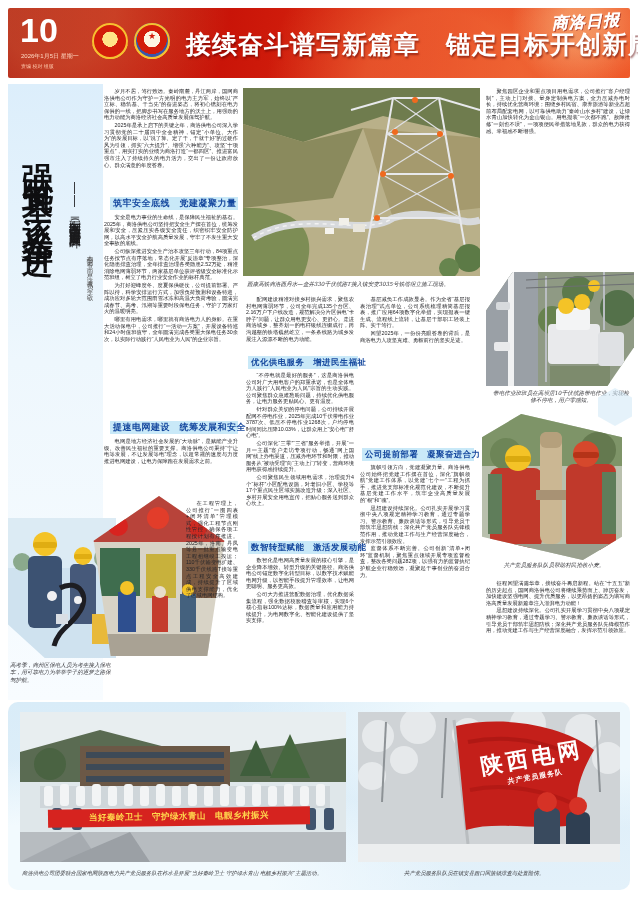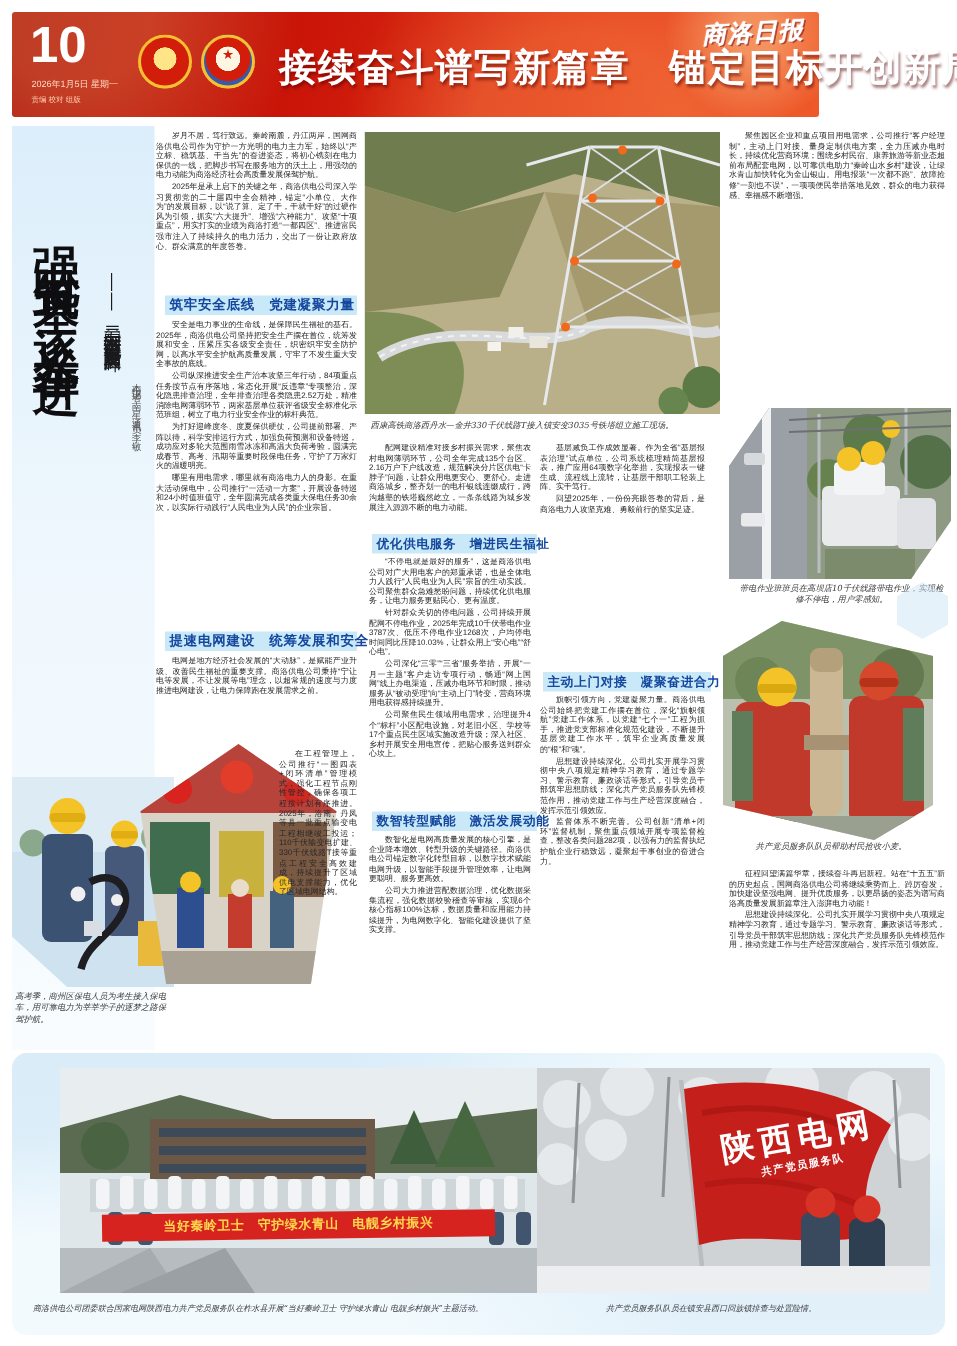--- a/index.html
+++ b/index.html
@@ -1,19 +1,19 @@
 <!DOCTYPE html>
 <html><head>
 <meta charset="utf-8">
 <style>
   html,body{margin:0;padding:0;background:#fff;}
   #page{position:relative;width:638px;height:897px;background:#fff;overflow:hidden;
         font-family:"Liberation Sans",sans-serif;}
   
-  .banner{position:absolute;left:8px;top:8px;width:538px;height:70px;border-radius:2px;
+  .banner{position:absolute;left:8px;top:8px;width:622px;height:70px;border-radius:2px;
     background:
       radial-gradient(circle at 92% 20%, rgba(255,220,160,.45) 0 3%, transparent 12%),
       radial-gradient(circle at 70% 120%, rgba(255,160,90,.35) 0 18%, transparent 40%),
       radial-gradient(circle at 8% 0%, rgba(255,200,120,.25) 0 10%, transparent 30%),
       linear-gradient(100deg,#a80f0a 0%,#c91408 35%,#e03114 70%,#ef5a2a 100%);}
   .banner .pgnum{position:absolute;left:12px;top:2px;color:#fff;font-size:34px;font-weight:bold;line-height:40px;}
   .banner .dateline{position:absolute;left:13px;top:44px;color:#ffd9c2;font-size:6px;white-space:nowrap;}
   .banner .credits{position:absolute;left:13px;top:55px;color:#ffc9ad;font-size:5px;white-space:nowrap;}
   .headline{position:absolute;left:178px;top:20px;width:400px;color:#fff;font-size:25px;font-weight:bold;
     letter-spacing:1px;white-space:nowrap;text-shadow:1px 2px 2px rgba(90,0,0,.55);}
@@ -199,21 +199,21 @@
   <div class="sec-head" style="left:248px;top:541px;width:104px;font-size:8.4px;">数智转型赋能　激活发展动能</div>
   <div class="blk" style="left:246px;top:557px;width:108px;height:142px;">
     <p>数智化是电网高质量发展的核心引擎，是企业降本增效、转型升级的关键路径。商洛供电公司锚定数字化转型目标，以数字技术赋能电网升级，以智能手段提升管理效率，让电网更聪明、服务更高效。</p>
     <p>公司大力推进营配数据治理，优化数据采集流程，强化数据校验稽查等审核，实现6个核心指标100%达标，数据质量和应用能力持续提升，为电网数字化、智能化建设提供了坚实支撑。</p>
   </div>
 
   <div class="blk" style="left:360px;top:296px;width:110px;height:150px;">
     <p>基层减负工作成效显著。作为全省“基层报表治理”试点单位，公司系统梳理精简基层报表，推广应用64项数字化举措，实现报表一键生成、流程线上流转，让基层干部职工轻装上阵、实干笃行。</p>
     <p>回望2025年，一份份亮眼答卷的背后，是商洛电力人攻坚克难、勇毅前行的坚实足迹。</p>
   </div>
-  <div class="sec-head" style="left:362px;top:448px;width:106px;font-size:8.4px;">主动上门对接　凝聚奋进合力</div>
+  <div class="sec-head" style="left:362px;top:448px;width:106px;font-size:8.4px;">公司提前部署　凝聚奋进合力</div>
   <div class="blk" style="left:360px;top:464px;width:110px;height:236px;">
     <p>旗帜引领方向，党建凝聚力量。商洛供电公司始终把党建工作摆在首位，深化“旗帜领航”党建工作体系，以党建“七个一”工程为抓手，推进党支部标准化规范化建设，不断提升基层党建工作水平，筑牢企业高质量发展的“根”和“魂”。</p>
     <p>思想建设持续深化。公司扎实开展学习贯彻中央八项规定精神学习教育，通过专题学习、警示教育、廉政谈话等形式，引导党员干部筑牢思想防线；深化共产党员服务队先锋模范作用，推动党建工作与生产经营深度融合，发挥示范引领效应。</p>
     <p>监督体系不断完善。公司创新“清单+闭环”监督机制，聚焦重点领域开展专项监督检查，整改各类问题282项，以强有力的监督执纪护航企业行稳致远，凝聚起干事创业的奋进合力。</p>
   </div>
 
   <div class="blk" style="left:486px;top:88px;width:144px;height:182px;">
     <p>聚焦园区企业和重点项目用电需求，公司推行“客户经理制”，主动上门对接、量身定制供电方案，全力压减办电时长，持续优化营商环境；围绕乡村民宿、康养旅游等新业态超前布局配套电网，以可靠供电助力“秦岭山水乡村”建设，让绿水青山加快转化为金山银山。用电报装“一次都不跑”、故障抢修“一刻也不误”，一项项便民举措落地见效，群众的电力获得感、幸福感不断增强。</p>
   </div>
 
@@ -271,21 +271,21 @@
 
   <div class="hexdeco" style="left:598px;top:388px;width:34px;height:38px;"></div>
 
   <div class="blk" style="left:486px;top:580px;width:144px;height:120px;">
     <p>征程回望满篇华章，接续奋斗再启新程。站在“十五五”新的历史起点，国网商洛供电公司将继续乘势而上、踔厉奋发，加快建设坚强电网、提升优质服务，以更昂扬的姿态为谱写商洛高质量发展新篇章注入澎湃电力动能！</p>
     <p>思想建设持续深化。公司扎实开展学习贯彻中央八项规定精神学习教育，通过专题学习、警示教育、廉政谈话等形式，引导党员干部筑牢思想防线；深化共产党员服务队先锋模范作用，推动党建工作与生产经营深度融合，发挥示范引领效应。</p>
   </div>
 
   <div class="bottom-panel">
 
-    <div class="photo" style="left:12px;top:10px;width:326px;height:150px;margin-left:20px;">
+    <div class="photo" style="left:12px;top:10px;width:326px;height:150px;">
       <svg width="326" height="150" viewBox="0 0 326 150">
         <rect width="326" height="150" fill="#dfe7ea"></rect>
         <rect y="0" width="326" height="54" fill="#e8eef0"></rect>
         <polygon points="0,40 80,18 180,44 326,26 326,70 0,70" fill="#5a6b52"></polygon>
         <rect x="60" y="34" width="150" height="40" fill="#6b5846"></rect>
         <g fill="#3d4a57">
             <rect x="66" y="40" width="138" height="6"></rect>
             <rect x="66" y="52" width="138" height="6"></rect>
             <rect x="66" y="64" width="138" height="6"></rect>
           </g>

